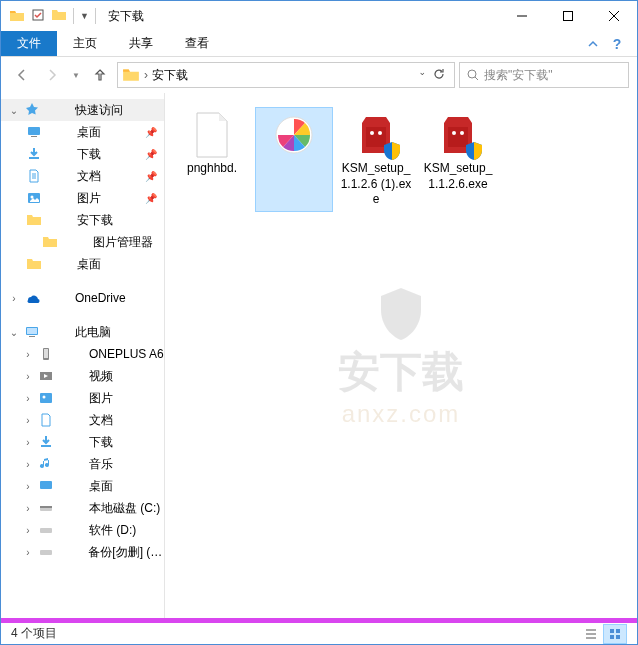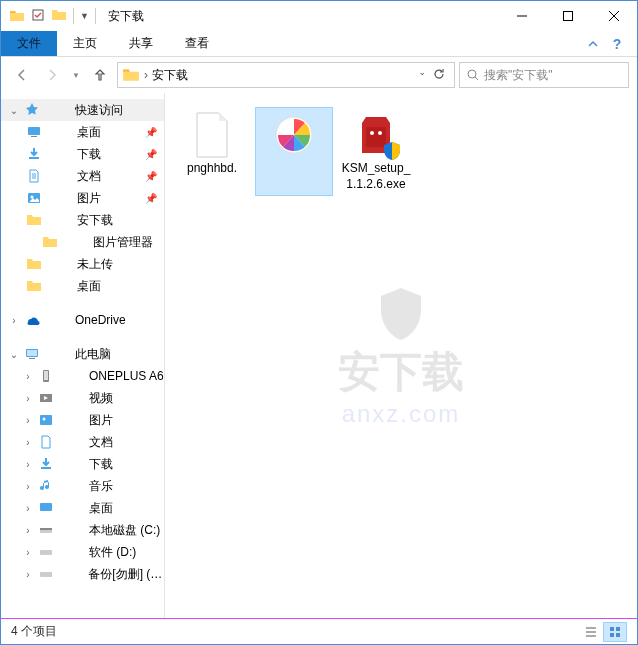--- a/index.html
+++ b/index.html
@@ -8,21 +8,21 @@
 .titlebar { height: 30px; display: flex; align-items: center; background: #fff; }
 .tb-left { display: flex; align-items: center; gap: 6px; padding-left: 8px; }
 .tb-icon { width: 16px; height: 16px; display: flex; align-items: center; justify-content: center; }
 .tb-sep { width: 1px; height: 16px; background: #ccc; }
 .tb-title { margin-left: 6px; }
 .tb-spacer { flex: 1; }
 .tb-btns { display: flex; }
 .tb-btn { width: 46px; height: 30px; display: flex; align-items: center; justify-content: center; }
 .ribbon { display: flex; align-items: stretch; height: 26px; border-bottom: 1px solid #ddd; background: #fff; }
 .ribbon-tab { padding: 0 16px; display: flex; align-items: center; }
-.ribbon-tab.file { background: #1979ca; color: #0f172a; }
+.ribbon-tab.file { background: #1979ca; color: #ffffff; }
 .ribbon-spacer { flex: 1; }
 .ribbon-right { display: flex; align-items: center; padding-right: 8px; }
 .ribbon-caret { width: 24px; display: flex; align-items: center; justify-content: center; color: #4a8dd6; }
 .navbar { height: 36px; display: flex; align-items: center; gap: 4px; padding: 4px 8px; background: #fff; }
 .nav-btn { width: 26px; height: 26px; display: flex; align-items: center; justify-content: center; color: #888; }
 .breadcrumb { flex: 1; height: 26px; border: 1px solid #ccc; display: flex; align-items: center; padding: 0 4px; gap: 4px; }
 .bc-icon { width: 18px; height: 18px; }
 .bc-sep { color: #666; }
 .bc-dd { margin-left: auto; display: flex; gap: 6px; padding-right: 4px; }
 .searchbox { width: 170px; height: 26px; border: 1px solid #ccc; display: flex; align-items: center; padding: 0 6px; color: #888; }
@@ -35,22 +35,22 @@
 .tree-pin { margin-left: auto; margin-right: 6px; color: #999; font-size: 10px; }
 .tree-sep { height: 12px; }
 .content { flex: 1; position: relative; overflow: auto; padding: 14px 8px; }
 .files { display: flex; flex-wrap: wrap; gap: 4px; }
 .file-item { width: 78px; display: flex; flex-direction: column; align-items: center; padding: 4px 2px; }
 .file-item.selected { background: #cce8ff; border: 1px solid #99d1ff; padding: 3px 1px; }
 .file-icon { width: 48px; height: 48px; display: flex; align-items: center; justify-content: center; position: relative; }
 .file-label { text-align: center; line-height: 1.3; margin-top: 2px; word-break: break-all; }
 .watermark { position: absolute; top: 50%; left: 50%; transform: translate(-50%, -50%); opacity: 0.12; pointer-events: none; display: flex; flex-direction: column; align-items: center; }
 .wm-text1 { font-size: 42px; font-weight: bold; color: #333; }
-.wm-text2 { font-size: 24px; color: #1d4ed8; letter-spacing: 2px; }
-.statusbar { height: 26px; border-top: 1px solid #d946ef; display: flex; align-items: center; padding: 0 10px; font-size: 12px; color: #333; }
+.wm-text2 { font-size: 24px; color: #a16207; letter-spacing: 2px; }
+.statusbar { height: 26px; border-top: 5px solid #d946ef; display: flex; align-items: center; padding: 0 10px; font-size: 12px; color: #333; }
 .sb-spacer { flex: 1; }
 .sb-view { width: 24px; height: 20px; display: flex; align-items: center; justify-content: center; border: 1px solid transparent; }
 .sb-view.active { background: #cce8ff; border-color: #99d1ff; }
 .shield-badge { position: absolute; bottom: -2px; right: -2px; width: 20px; height: 20px; }
 </style>
 </head>
 <body>
 
 <div class="window">
 
@@ -222,28 +222,20 @@
             </svg>
           </span>
         <span class="tree-label">图片管理器</span>
       </div>
       <div class="tree-item" style="padding-left:24px">
         <span class="tree-icon">
             <svg width="16" height="16" viewBox="0 0 16 16">
               <path fill="#ffd76a" d="M1 3h5l1 2h8v8H1z"></path>
             </svg>
           </span>
-        <span class="tree-label">未上传</span>
-      </div>
-      <div class="tree-item" style="padding-left:24px">
-        <span class="tree-icon">
-            <svg width="16" height="16" viewBox="0 0 16 16">
-              <path fill="#ffd76a" d="M1 3h5l1 2h8v8H1z"></path>
-            </svg>
-          </span>
         <span class="tree-label">桌面</span>
       </div>
 
       <div class="tree-sep"></div>
       <div class="tree-item">
         <span class="tree-exp">›</span>
         <span class="tree-icon">
             <svg width="16" height="16" viewBox="0 0 16 16">
               <path fill="#0a64c4" d="M4 10a3 3 0 0 1 3-3 4 4 0 0 1 7 2 2 2 0 0 1-1 4H5a2 2 0 0 1-1-3z"></path>
             </svg>
@@ -396,20 +388,35 @@
                 <path fill="#c62828" d="M10 4h20l4 6v30H6V10z"></path>
                 <rect x="10" y="14" width="20" height="20" fill="#b71c1c"></rect>
                 <circle cx="16" cy="20" r="2" fill="#fff"></circle>
                 <circle cx="24" cy="20" r="2" fill="#fff"></circle>
               </svg>
             <svg class="shield-badge" viewBox="0 0 20 20">
                 <path fill="#1976d2" d="M10 1l8 3v5c0 5-3 9-8 10-5-1-8-5-8-10V4z"></path>
                 <path fill="#ffc107" d="M10 1v18c5-1 8-5 8-10V4z"></path>
               </svg>
           </div>
+          <div class="file-label">KSM_setup_1.1.2.6 (1).exe</div>
+        </div>
+        <div class="file-item">
+          <div class="file-icon">
+            <svg width="40" height="44" viewBox="0 0 40 44">
+                <path fill="#c62828" d="M10 4h20l4 6v30H6V10z"></path>
+                <rect x="10" y="14" width="20" height="20" fill="#b71c1c"></rect>
+                <circle cx="16" cy="20" r="2" fill="#fff"></circle>
+                <circle cx="24" cy="20" r="2" fill="#fff"></circle>
+              </svg>
+            <svg class="shield-badge" viewBox="0 0 20 20">
+                <path fill="#1976d2" d="M10 1l8 3v5c0 5-3 9-8 10-5-1-8-5-8-10V4z"></path>
+                <path fill="#ffc107" d="M10 1v18c5-1 8-5 8-10V4z"></path>
+              </svg>
+          </div>
           <div class="file-label">KSM_setup_1.1.2.6.exe</div>
         </div>
       </div>
     </div>
   </div>
 
   <div class="statusbar">
     <span>4 个项目</span>
     <div class="sb-spacer"></div>
     <div class="sb-view">

